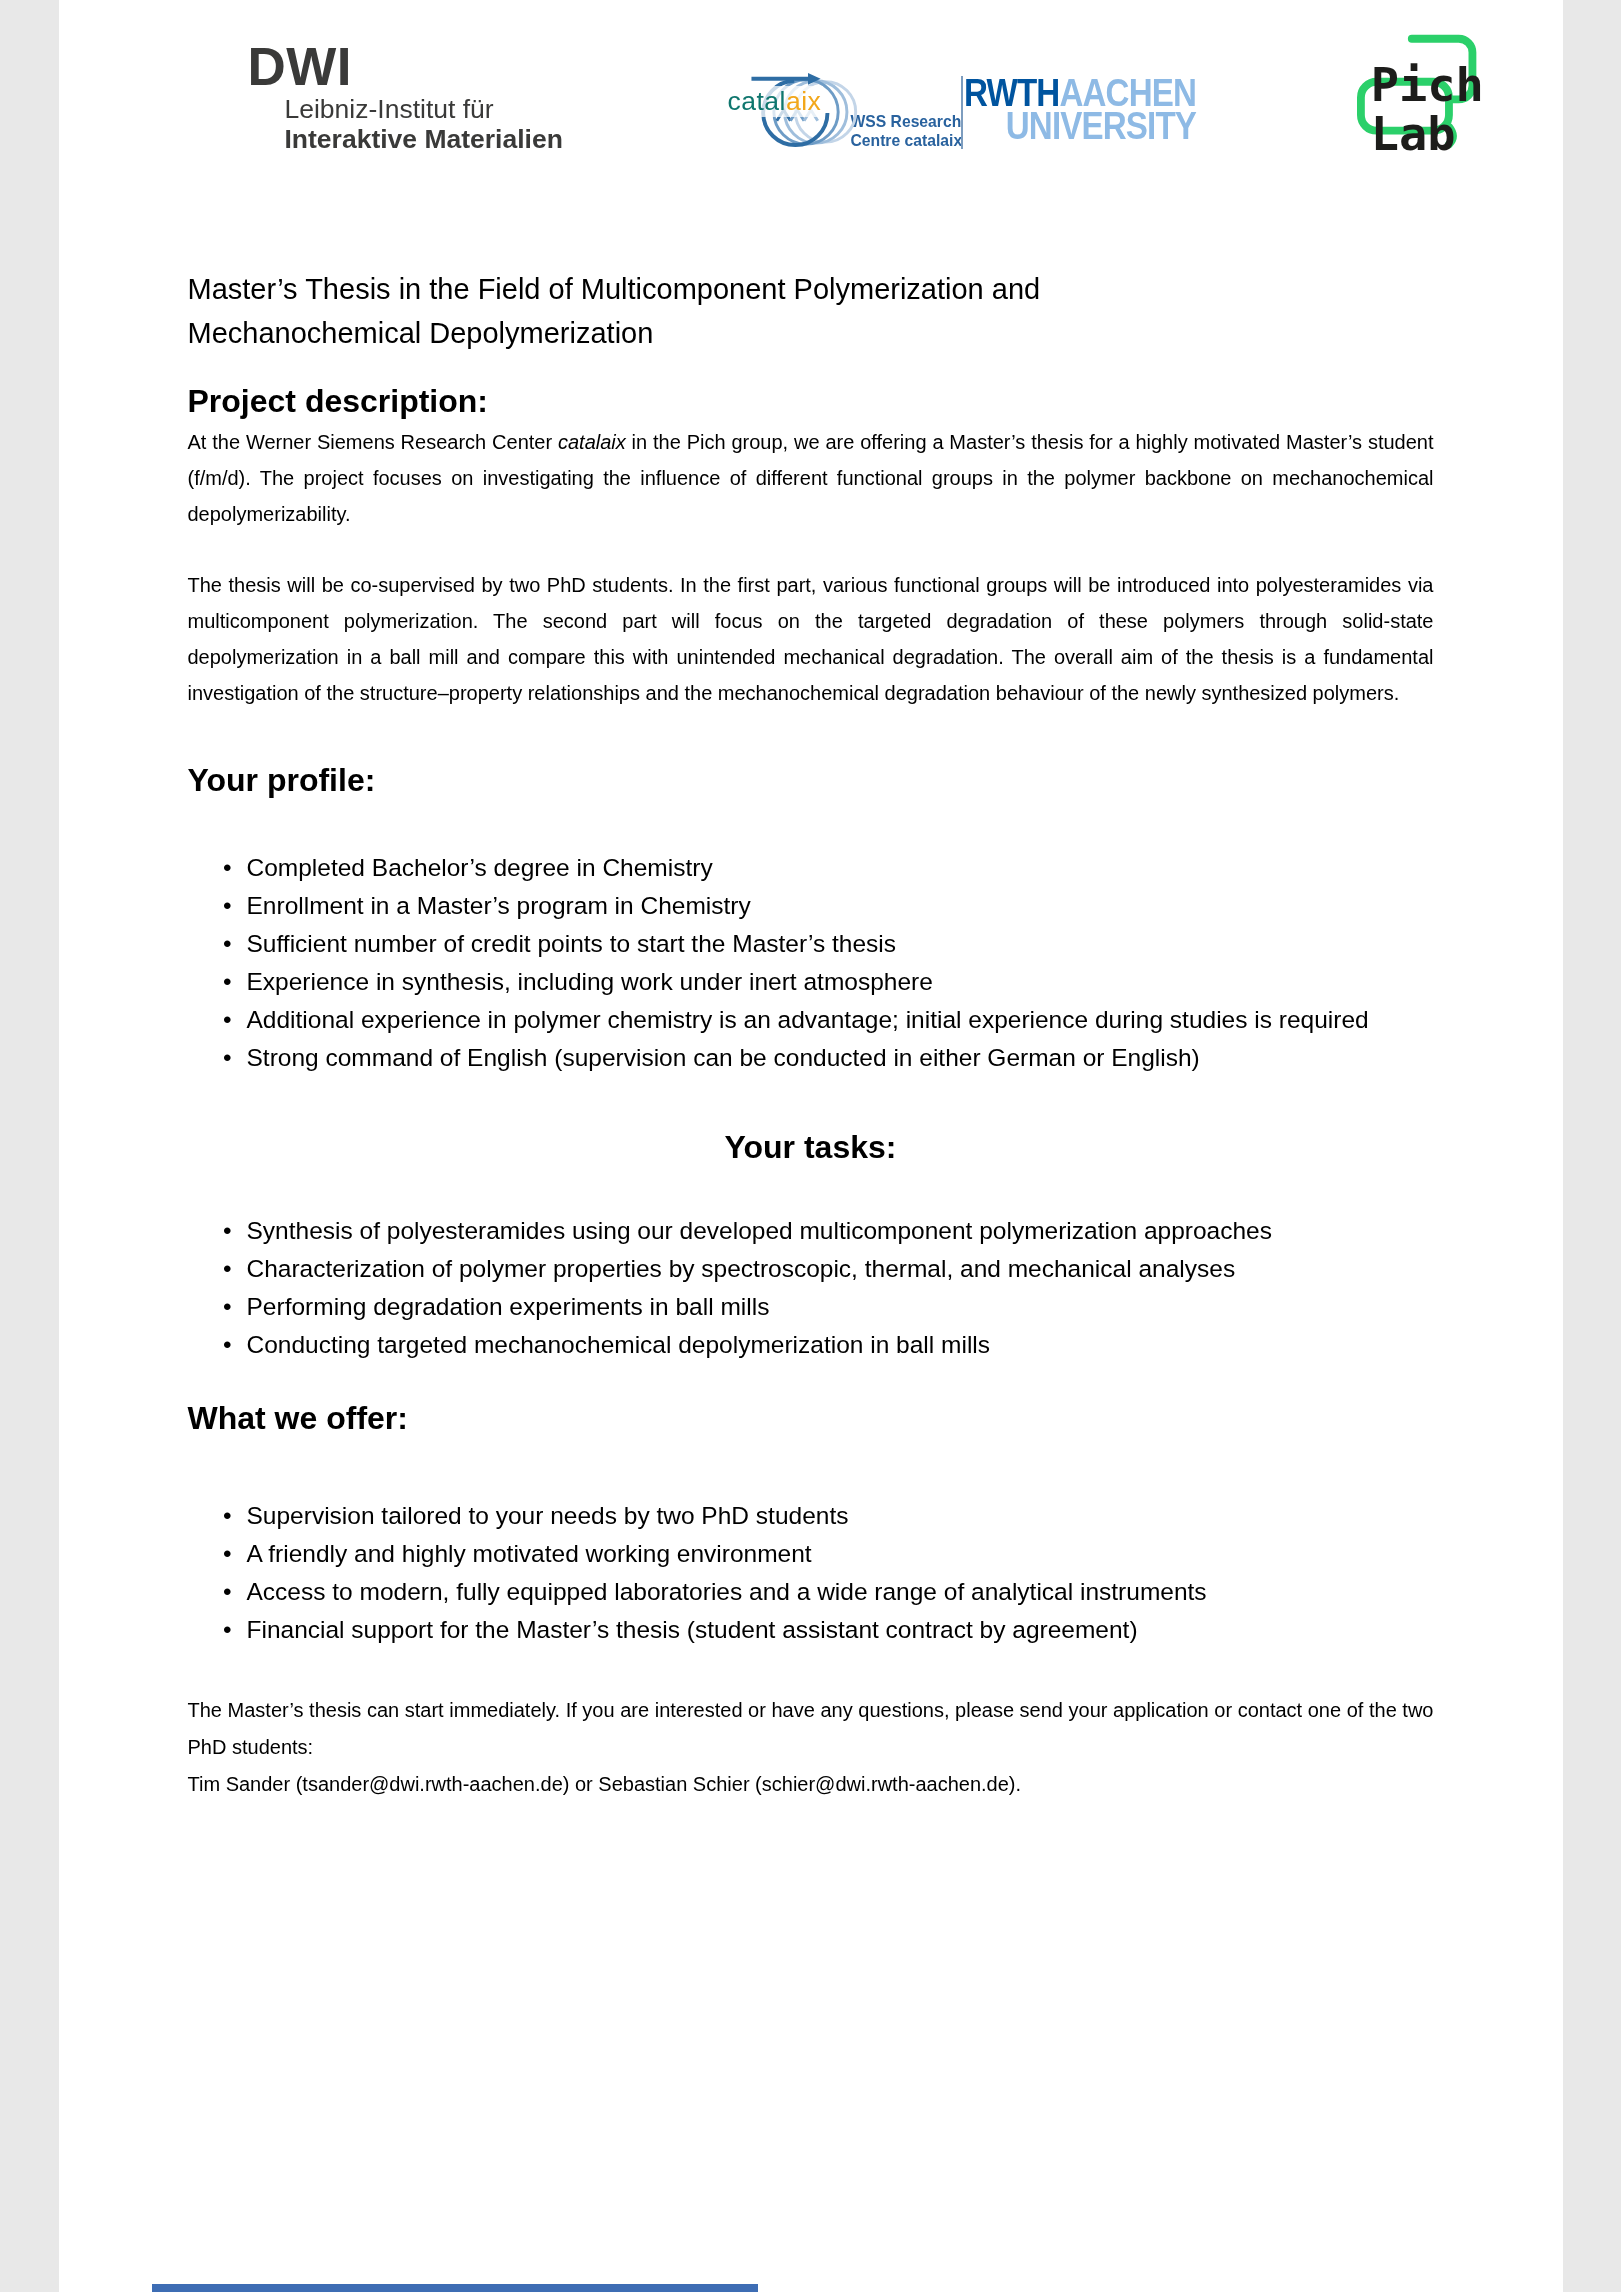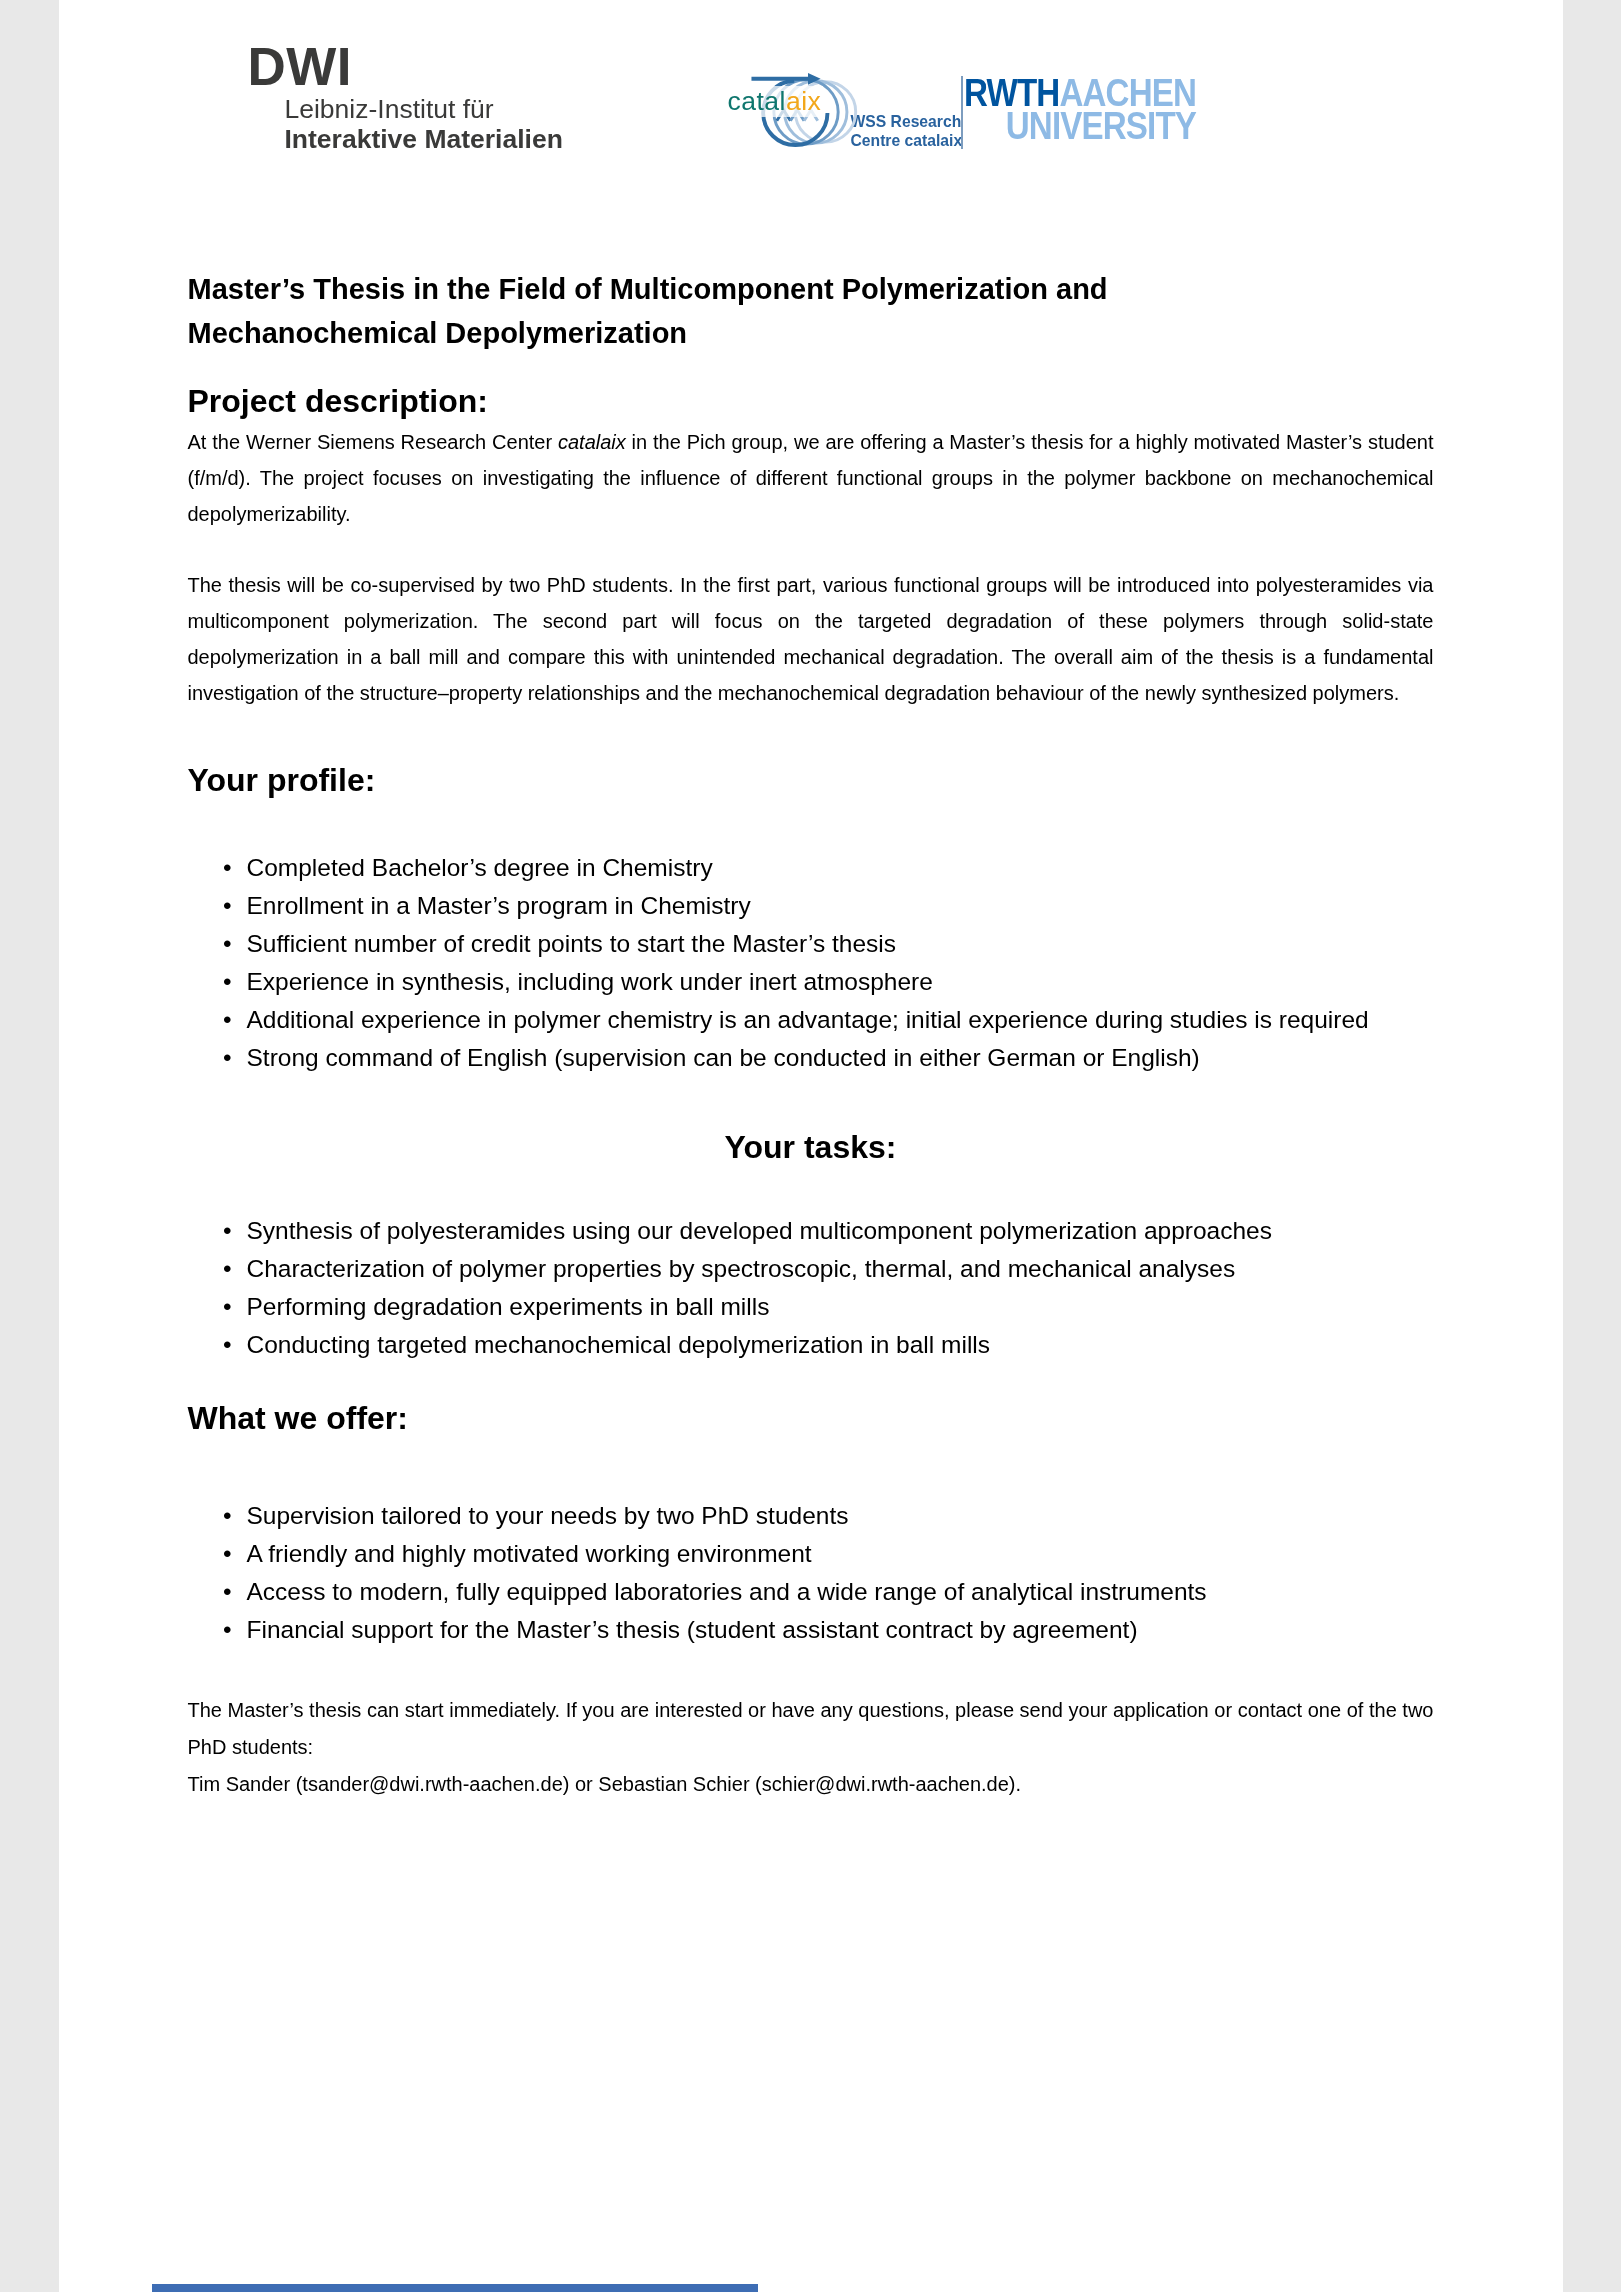--- a/index.html
+++ b/index.html
@@ -30,21 +30,21 @@
   .rwth { position:absolute; left:905px; top:76px; font-weight:700; transform:scaleX(0.85); transform-origin:left top; letter-spacing:-1px; white-space:nowrap; }
   .rwth-top { font-size:39px; line-height:33px; }
   .rwth-dark { color:#00549f; }
   .rwth-light { color:#8ebae5; }
   .rwth-bottom { font-size:39px; line-height:33px; text-align:right; }
 
   .pichlab { position:absolute; left:1292px; top:27.4px; }
 
   
   .content { position:absolute; left:129px; right:129px; top:0; }
-  .doc-title { margin:267px 0 0 0; font-size:29px; line-height:44px; font-weight:700; }
+  .doc-title { margin:267px 0 0 0; font-size:29px; line-height:44px; font-weight:400; }
   h2 { margin:0; font-size:32px; line-height:41px; font-weight:700; }
   .h-project { margin-top:25.5px; }
   .h-profile { margin-top:49px; }
   .h-tasks { margin-top:50px;text-align:center; }
   .h-offer { margin-top:34px; }
   .body-text { margin:0; font-size:20px; line-height:36px; text-align:justify; }
   .p1 { margin-top:2px; }
   .p2 { margin-top:35px; }
   .closing { margin-top:43px; line-height:37px; }
   .closing .block { display:block; text-align:left; }
@@ -88,20 +88,33 @@
       <div>Centre catalaix</div>
     </div>
     <div class="logo-divider"></div>
   </div>
 
   <div class="rwth">
     <div class="rwth-top"><span class="rwth-dark">RWTH</span><span class="rwth-light">AACHEN</span></div>
     <div class="rwth-bottom rwth-light">UNIVERSITY</div>
   </div>
 
+  <div class="pichlab">
+    <svg width="147" height="135" viewBox="0 0 150 138">
+      <g fill="none" stroke="#2bd06a" stroke-width="8" stroke-linejoin="round" stroke-linecap="round">
+        <rect x="10" y="56" width="90" height="50" rx="16"></rect>
+        <path d="M62 12 h48 a14 14 0 0 1 14 14 v34 a14 14 0 0 1 -14 14 h-8"></path>
+        <path d="M100 120 q8 -8 0 -18"></path>
+      </g>
+      <g fill="#1d1d1b" font-family="'DejaVu Sans Mono', monospace" font-weight="bold" font-size="48">
+        <text x="20" y="76">Pich</text>
+        <text x="20" y="126">Lab</text>
+      </g>
+    </svg>
+  </div>
 
   <div class="content">
 
     <h1 class="doc-title">
       <span>Master’s Thesis in the Field of Multicomponent Polymerization and</span><br>
       <span>Mechanochemical Depolymerization</span>
     </h1>
 
     <h2 class="h-project">Project description:</h2>
 

